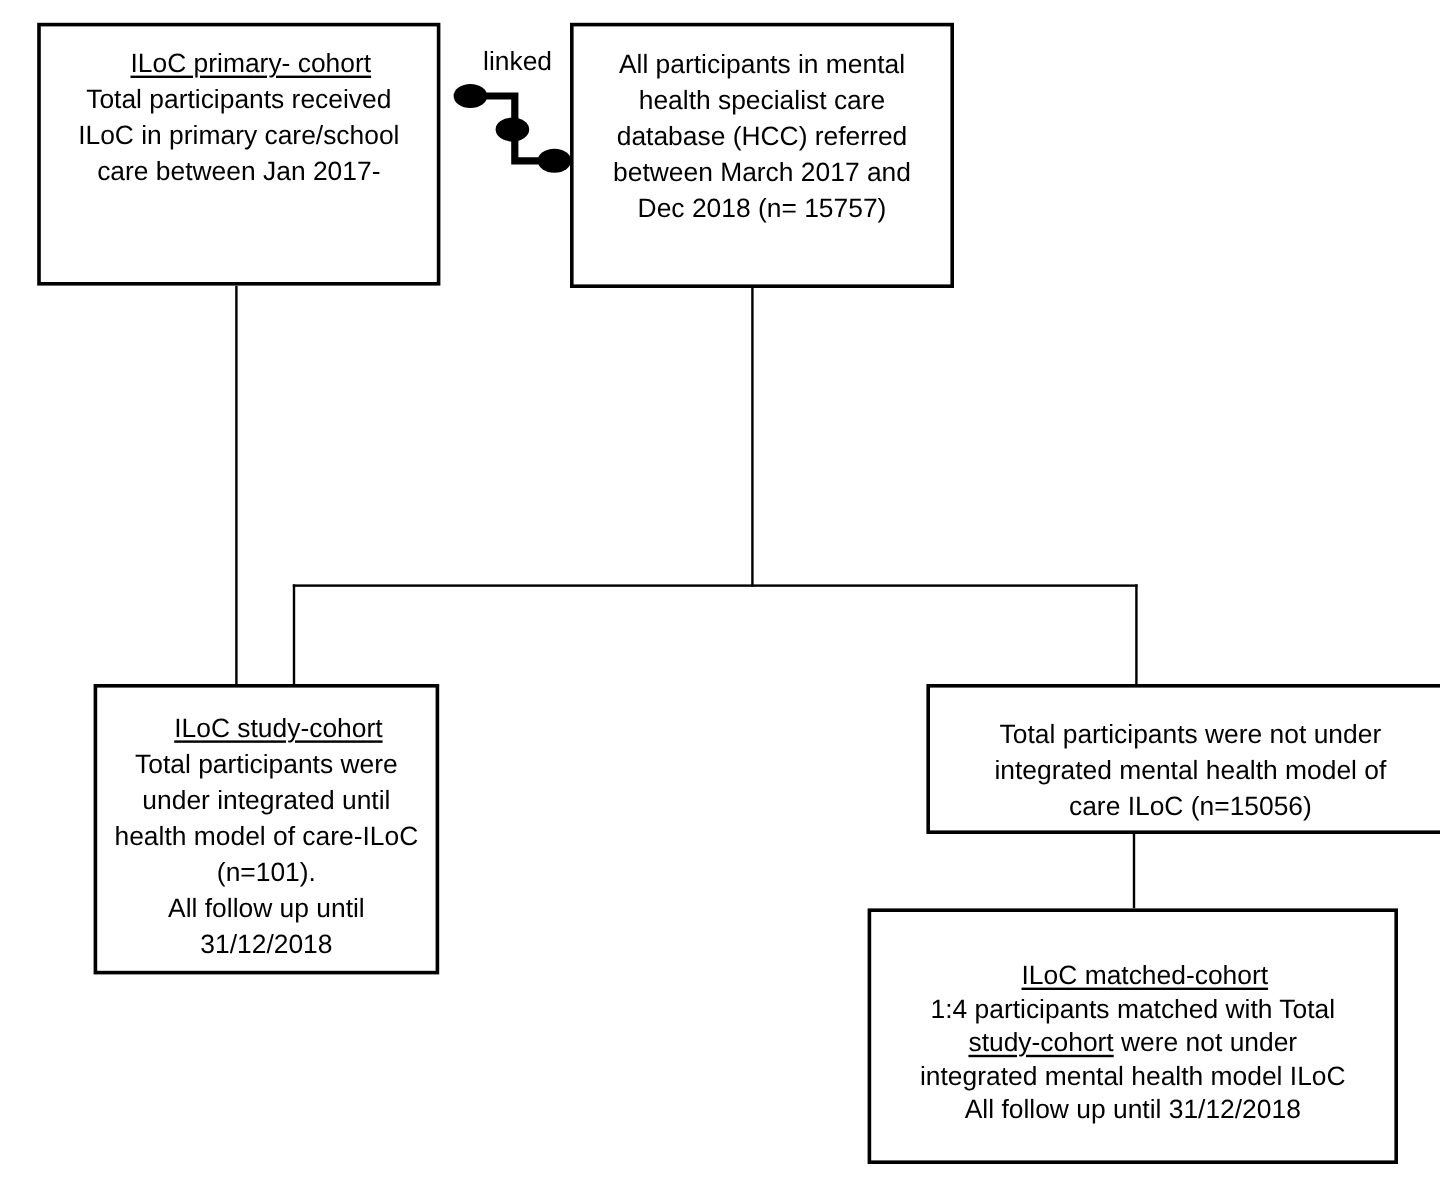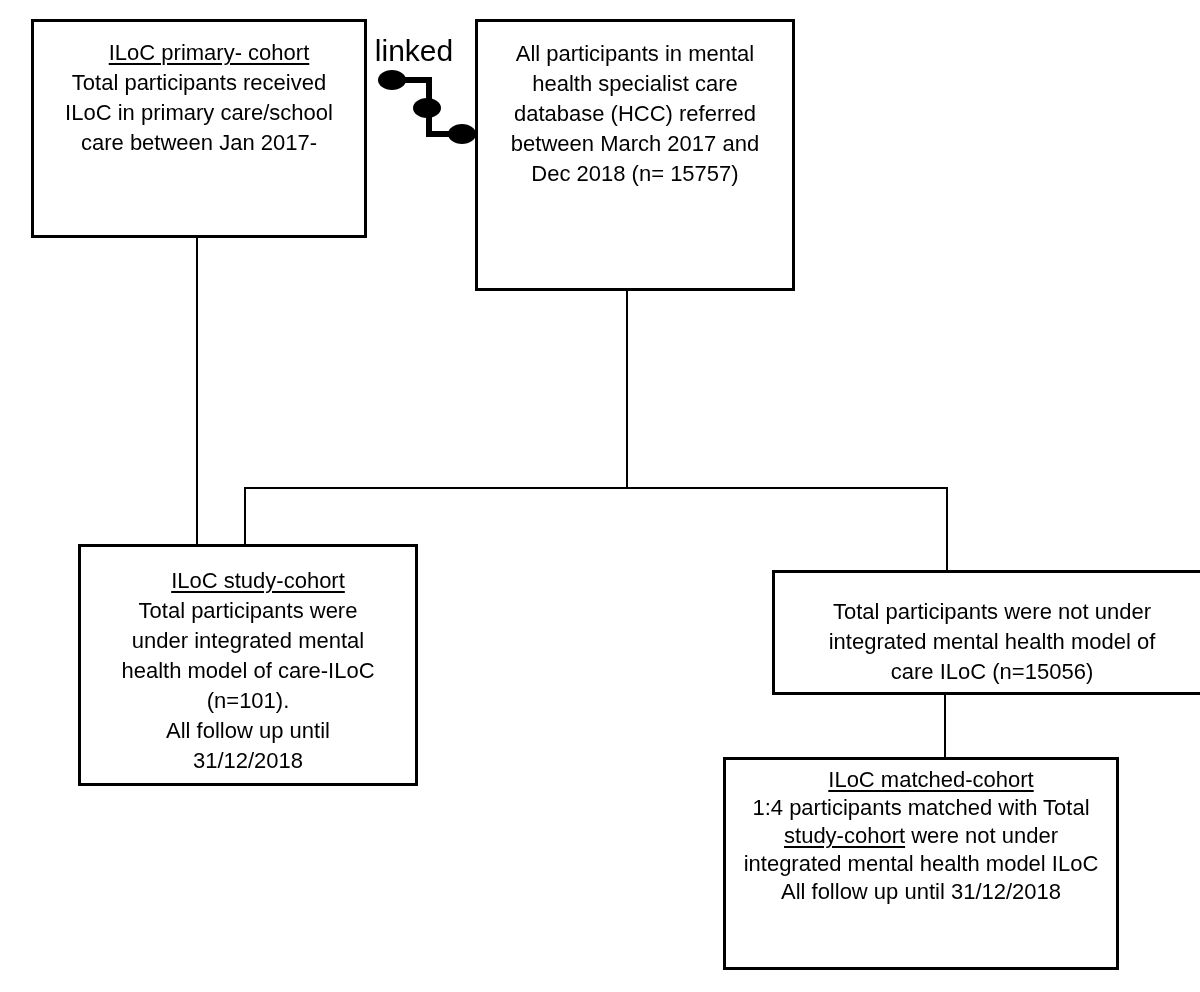--- a/index.html
+++ b/index.html
@@ -36,22 +36,22 @@
     text-decoration-thickness:2px;
     text-underline-offset:3px;
   }
   .vline,.hline{
     position:absolute;
     background:var(--line-color);
   }
   #linked-label{
     position:absolute;
     left:368px;top:36px;width:92px;
-    text-align:center;
-    font-size:30px;line-height:30px;
+    text-align:right;
+    font-size:22px;line-height:30px;
   }
   #linked-svg{
     position:absolute;left:0;top:0;
     pointer-events:none;
   }
   .lh28{line-height:28px;}
 </style>
 </head>
 <body>
 
@@ -73,45 +73,45 @@
 
   <div id="linked-label">linked</div>
 
   <div class="box" style="left:31px;top:19px;width:336px;height:219px;padding-top:16px;">
     <div class="title">ILoC primary- cohort</div>
     <div>Total participants received</div>
     <div>ILoC in primary care/school</div>
     <div>care between Jan 2017-</div>
   </div>
 
-  <div class="box" style="left:475px;top:19px;width:320px;height:272px;padding-top:17px;">
+  <div class="box" style="left:475px;top:19px;width:320px;height:221px;padding-top:17px;">
     <div>All participants in mental</div>
     <div>health specialist care</div>
     <div>database (HCC) referred</div>
     <div>between March 2017 and</div>
     <div>Dec 2018 (n= 15757)</div>
   </div>
 
-  <div class="box" style="left:78px;top:544px;width:340px;height:242px;padding-top:19px;">
+  <div class="box" style="left:78px;top:570px;width:288px;height:242px;padding-top:19px;">
     <div class="title">ILoC study-cohort</div>
     <div>Total participants were</div>
-    <div>under integrated mental</div>
+    <div>under integrated until</div>
     <div>health model of care-ILoC</div>
     <div>(n=101).</div>
     <div>All follow up until</div>
     <div>31/12/2018</div>
   </div>
 
   <div class="box" style="left:772px;top:570px;width:440px;height:125px;padding-top:24px;">
     <div>Total participants were not under</div>
     <div>integrated mental health model of</div>
     <div>care ILoC (n=15056)</div>
   </div>
 
-  <div class="box lh28" style="left:723px;top:757px;width:396px;height:213px;padding-top:6px;">
+  <div class="box lh28" style="left:723px;top:757px;width:442px;height:213px;padding-top:39px;">
     <div class="title">ILoC matched-cohort</div>
     <div>1:4 participants matched with Total</div>
     <div><span class="underline">study-cohort</span><span> were not under</span></div>
     <div>integrated mental health model ILoC</div>
     <div>All follow up until 31/12/2018</div>
   </div>
 
 </div>
 
 </body></html>

